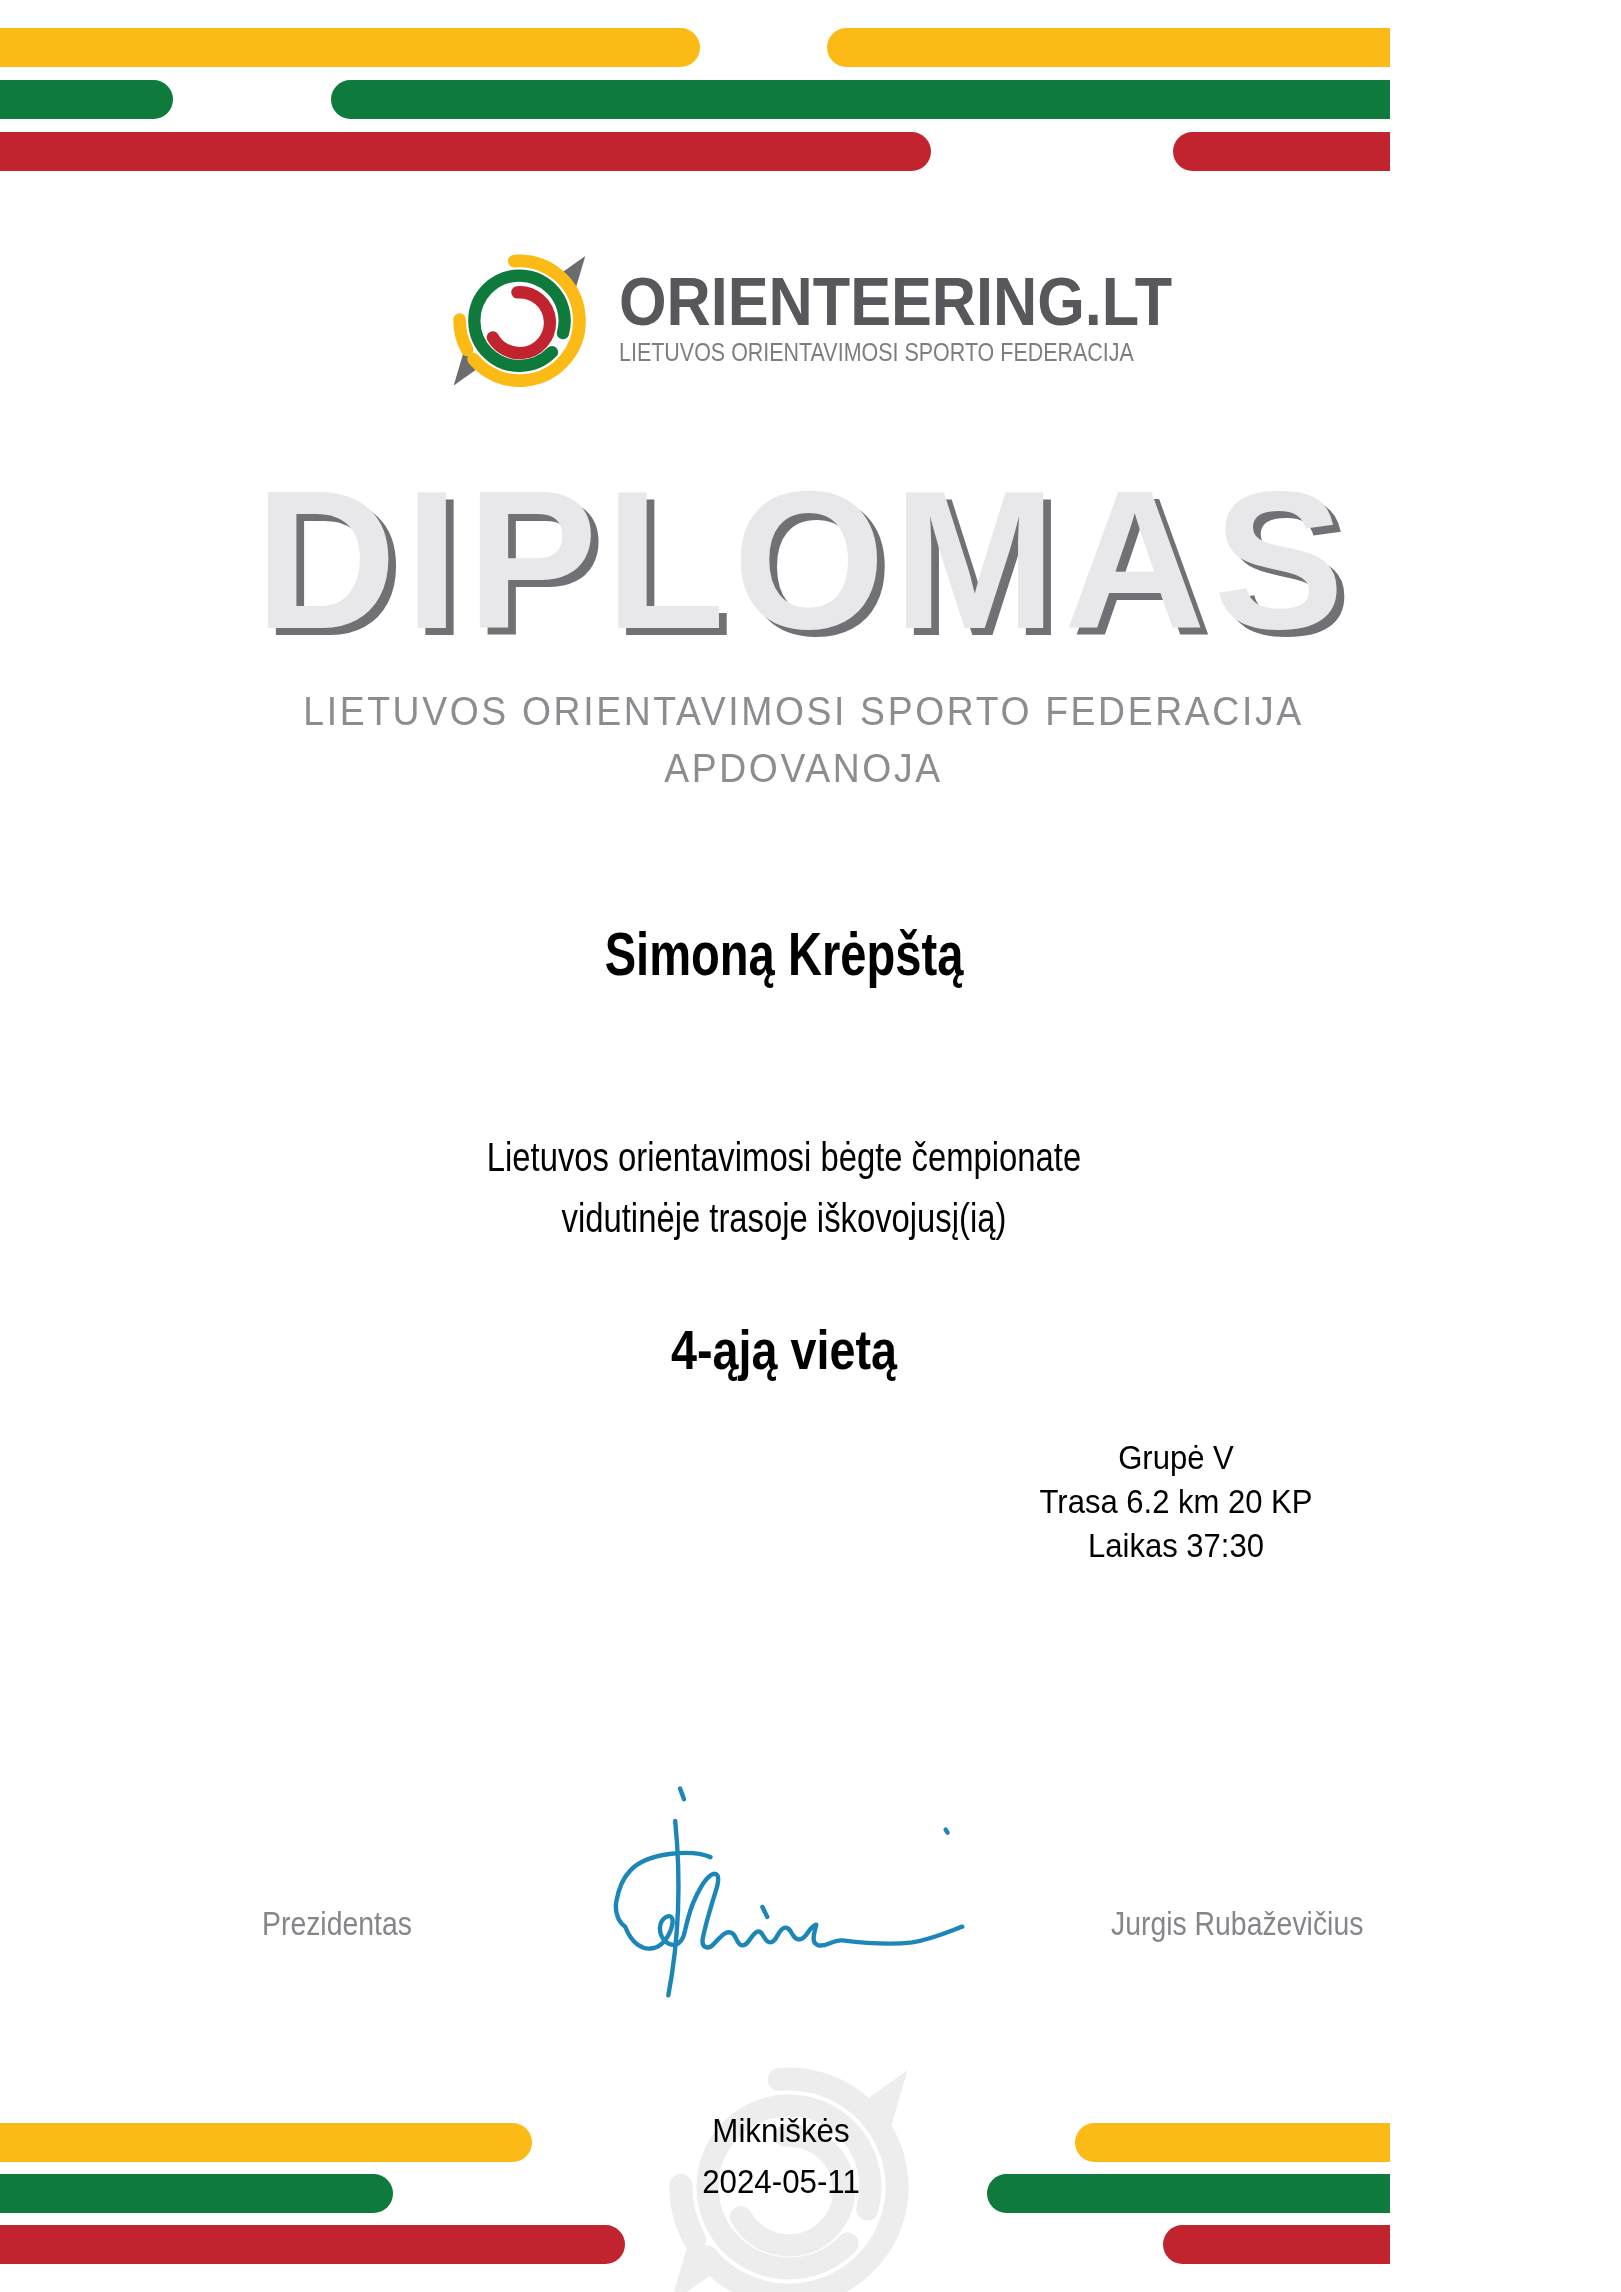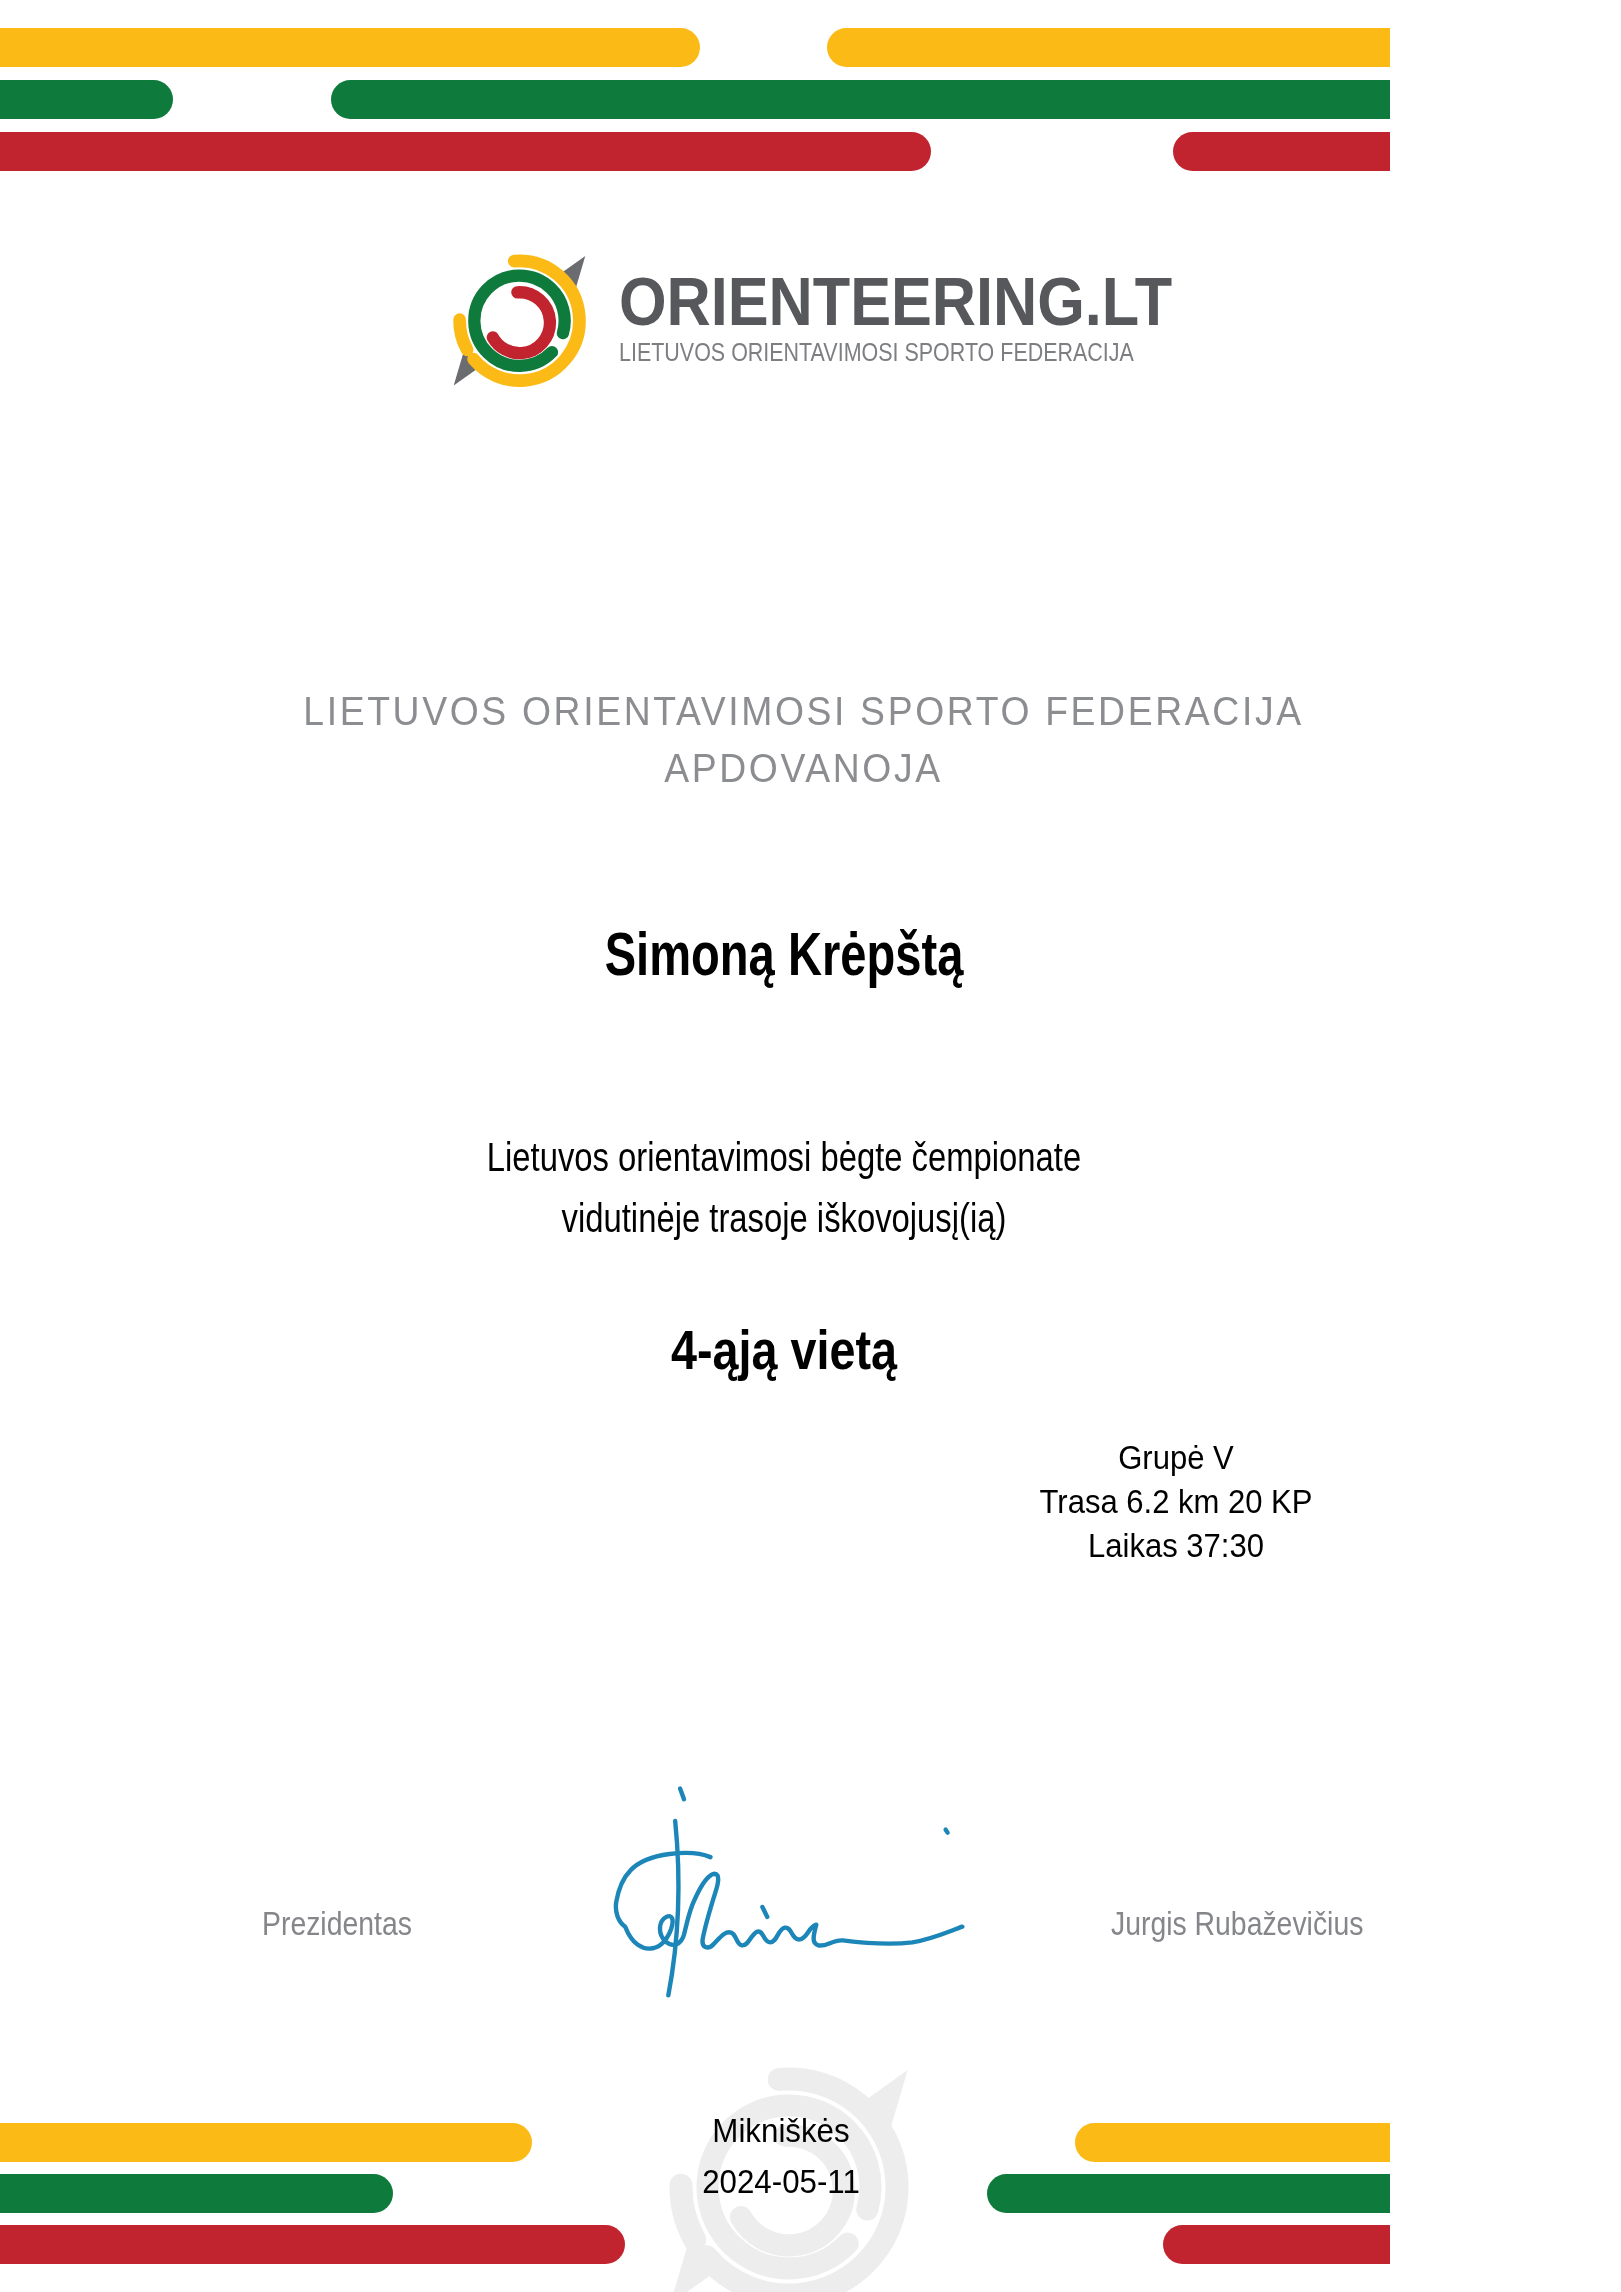--- a/index.html
+++ b/index.html
@@ -106,20 +106,21 @@
       <div class="stripe round-right" style="left: 0px; top: 2225px; width: 625px; background: var(--red);"></div>
       <div class="stripe round-left" style="left: 1163px; top: 2225px; width: 458px; background: var(--red);"></div>
     </div>
 
   <svg class="logo-icon logo-colors" viewBox="0 0 166 166">
     <use href="#compass"></use>
   </svg>
   <div class="logo-title">ORIENTEERING.LT</div>
   <div class="logo-subtitle">LIETUVOS ORIENTAVIMOSI SPORTO FEDERACIJA</div>
 
+  <div class="diplomas-title">DIPLOMAS</div>
   <div class="awarding-line awarding-1">LIETUVOS ORIENTAVIMOSI SPORTO FEDERACIJA</div>
   <div class="awarding-line awarding-2">APDOVANOJA</div>
 
   <div class="content recipient-name">Simoną Krėpštą</div>
   <div class="content ach-line1">Lietuvos orientavimosi bėgte čempionate</div>
   <div class="content ach-line2">vidutinėje trasoje iškovojusį(ią)</div>
   <div class="content place-line">4-ąją vietą</div>
 
   <div class="results">
     <div>Grupė V</div>

